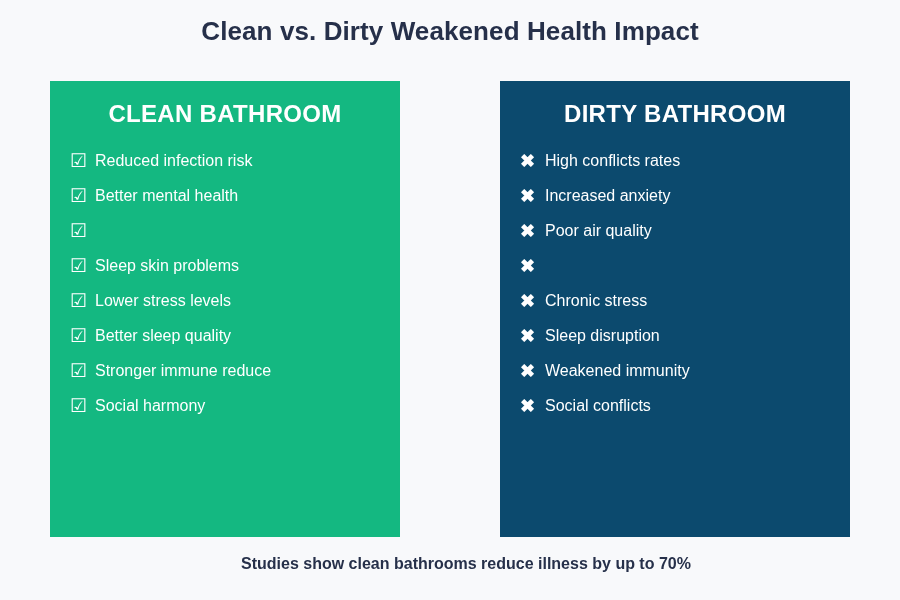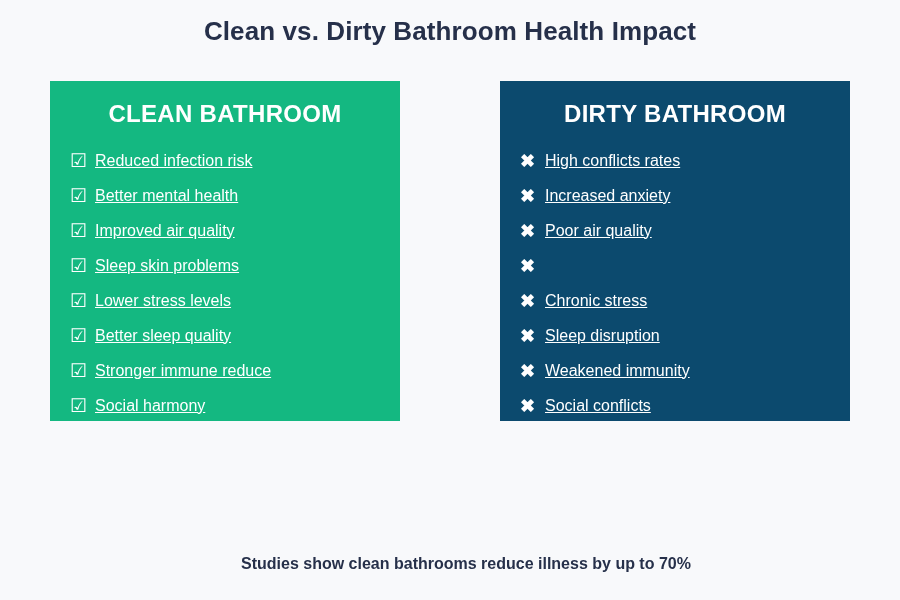--- a/index.html
+++ b/index.html
@@ -34,21 +34,21 @@
     color: #26304a;
     letter-spacing: 0.1px;
     line-height: 34px;
   }
 
   
   .panel {
     position: absolute;
     top: 81px;
     width: 350px;
-    height: 340px;
+    height: 456px;
     box-sizing: border-box;
   }
   .panel-clean {
     left: 50px;
     background: #14b881;
   }
   .panel-dirty {
     left: 500px;
     background: #0c4a6e;
   }
@@ -98,57 +98,55 @@
   .item-icon-cross {
     font-size: 18px;
     font-weight: bold;
   }
 
   .item-label {
     flex: 1 1 auto;
     font-size: 16px;
     line-height: 20px;
     color: #ffffff;
-    text-decoration: underline;
   }
 
   
   .footer-note {
     position: absolute;
     top: 553px;
     left: 16px;
     width: 900px;
     text-align: center;
     font-size: 16px;
     font-weight: bold;
     color: #26304a;
     line-height: 22px;
   }
 </style>
 </head>
 <body>
 
 <div id="infographic">
 
-  <div class="page-title">Clean vs. Dirty Bathroom Health Impact</div>
+  <div class="page-title">Clean vs. Dirty Weakened Health Impact</div>
 
   <div class="panel panel-clean">
     <div class="panel-heading">CLEAN BATHROOM</div>
     <ul class="panel-list" id="clean-list">
         <li class="list-item">
           <span class="item-icon item-icon-check">☑</span>
           <span class="item-label">Reduced infection risk</span>
         </li>
         <li class="list-item">
           <span class="item-icon item-icon-check">☑</span>
           <span class="item-label">Better mental health</span>
         </li>
         <li class="list-item">
           <span class="item-icon item-icon-check">☑</span>
-          <span class="item-label">Improved air quality</span>
         </li>
         <li class="list-item">
           <span class="item-icon item-icon-check">☑</span>
           <span class="item-label">Sleep skin problems</span>
         </li>
         <li class="list-item">
           <span class="item-icon item-icon-check">☑</span>
           <span class="item-label">Lower stress levels</span>
         </li>
         <li class="list-item">

